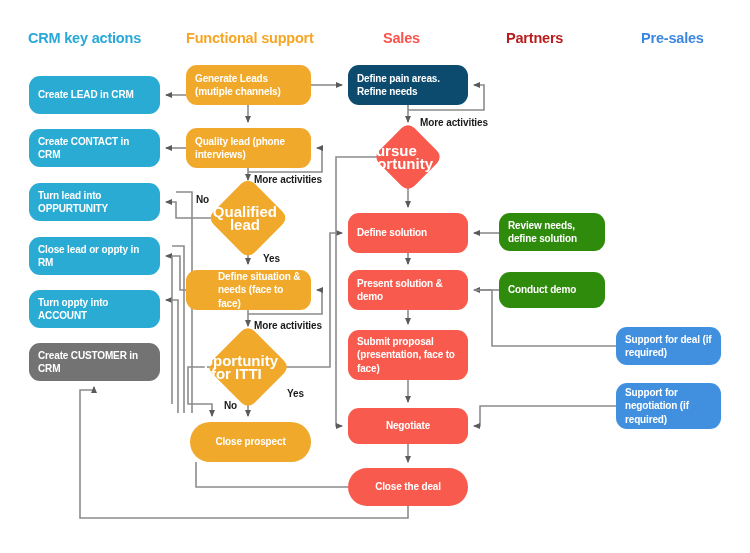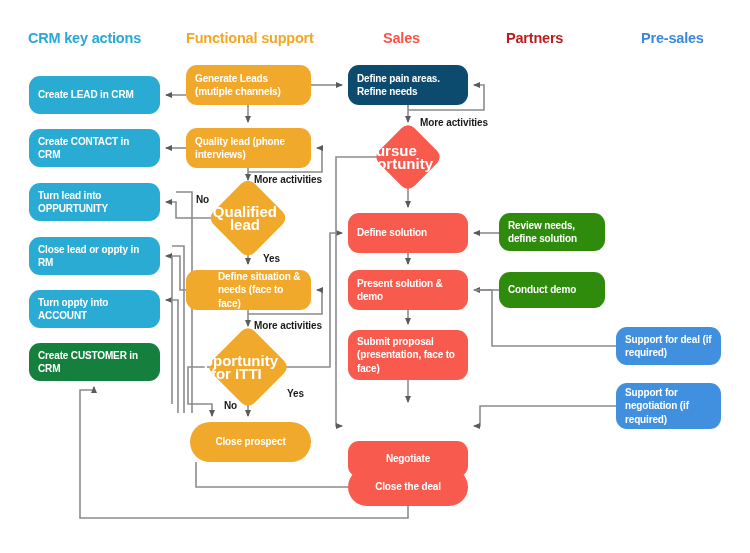--- a/index.html
+++ b/index.html
@@ -142,32 +142,32 @@
   <div class="col-header" style="left:186px;top:30px;color:#f5a623;">Functional support</div>
   <div class="col-header" style="left:383px;top:30px;color:#f9534a;">Sales</div>
   <div class="col-header" style="left:506px;top:30px;color:#b91c1c;">Partners</div>
   <div class="col-header" style="left:641px;top:30px;color:#3b87e0;">Pre-sales</div>
 
   <div class="node rounded" style="left:29px;top:76px;width:131px;height:38px;background:#29ABD4;">Create LEAD in CRM</div>
   <div class="node rounded" style="left:29px;top:129px;width:131px;height:38px;background:#29ABD4;">Create CONTACT in CRM</div>
   <div class="node rounded" style="left:29px;top:183px;width:131px;height:38px;background:#29ABD4;">Turn lead into OPPURTUNITY</div>
   <div class="node rounded" style="left:29px;top:237px;width:131px;height:38px;background:#29ABD4;">Close lead or oppty in RM</div>
   <div class="node rounded" style="left:29px;top:290px;width:131px;height:38px;background:#29ABD4;">Turn oppty into ACCOUNT</div>
-  <div class="node rounded" style="left:29px;top:343px;width:131px;height:38px;background:#15803d;">Create CUSTOMER in CRM</div>
+  <div class="node rounded" style="left:29px;top:343px;width:131px;height:38px;background:#737373;">Create CUSTOMER in CRM</div>
 
   <div class="node rounded" style="left:186px;top:65px;width:125px;height:40px;background:#F0A92B;">Generate Leads (mutiple channels)</div>
   <div class="node rounded" style="left:186px;top:128px;width:125px;height:40px;background:#F0A92B;">Quality lead (phone interviews)</div>
   <div class="node rounded" style="left:186px;top:270px;width:125px;height:40px;background:#F0A92B;padding-left:32px;">Define situation &amp; needs (face to face)</div>
   <div class="node pill center" style="left:190px;top:422px;width:121px;height:40px;background:#F0A92B;">Close prospect</div>
 
   <div class="node rounded" style="left:348px;top:65px;width:120px;height:40px;background:#0c4a6e;">Define pain areas. Refine needs</div>
   <div class="node rounded" style="left:348px;top:213px;width:120px;height:40px;background:#F85B4D;">Define solution</div>
   <div class="node rounded" style="left:348px;top:270px;width:120px;height:40px;background:#F85B4D;">Present solution &amp; demo</div>
   <div class="node rounded" style="left:348px;top:330px;width:120px;height:50px;background:#F85B4D;">Submit proposal (presentation, face to face)</div>
-  <div class="node rounded center" style="left:348px;top:408px;width:120px;height:36px;background:#F85B4D;margin-top:33px;">Negotiate</div>
+  <div class="node rounded center" style="left:348px;top:408px;width:120px;height:36px;background:#F85B4D;">Negotiate</div>
   <div class="node pill center" style="left:348px;top:468px;width:120px;height:38px;background:#F85B4D;">Close the deal</div>
 
   <div class="node rounded" style="left:499px;top:213px;width:106px;height:38px;background:#2E8B0B;">Review needs, define solution</div>
   <div class="node rounded" style="left:499px;top:272px;width:106px;height:36px;background:#2E8B0B;">Conduct demo</div>
 
   <div class="node rounded" style="left:616px;top:327px;width:105px;height:38px;background:#4190E0;">Support for deal (if required)</div>
   <div class="node rounded" style="left:616px;top:383px;width:105px;height:46px;background:#4190E0;">Support for negotiation (if required)</div>
 
   <div class="diamond" style="left:219px;top:189px;width:58px;height:58px;">
     <span class="dshape" style="background:#F0A92B;"></span>

